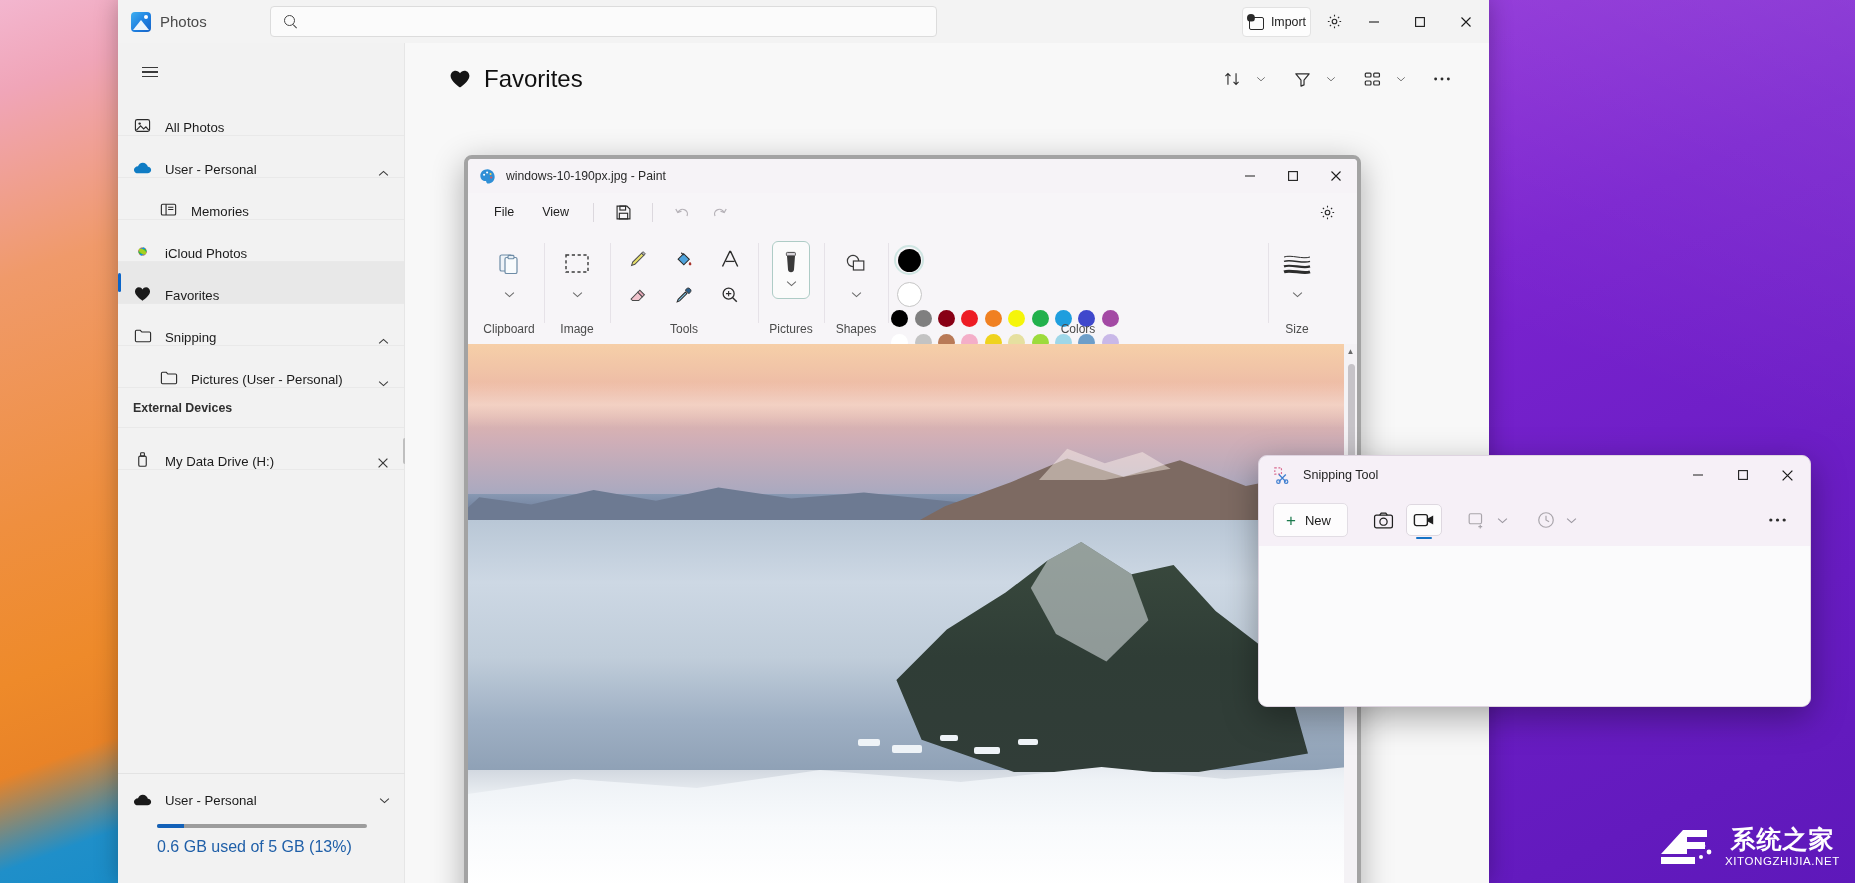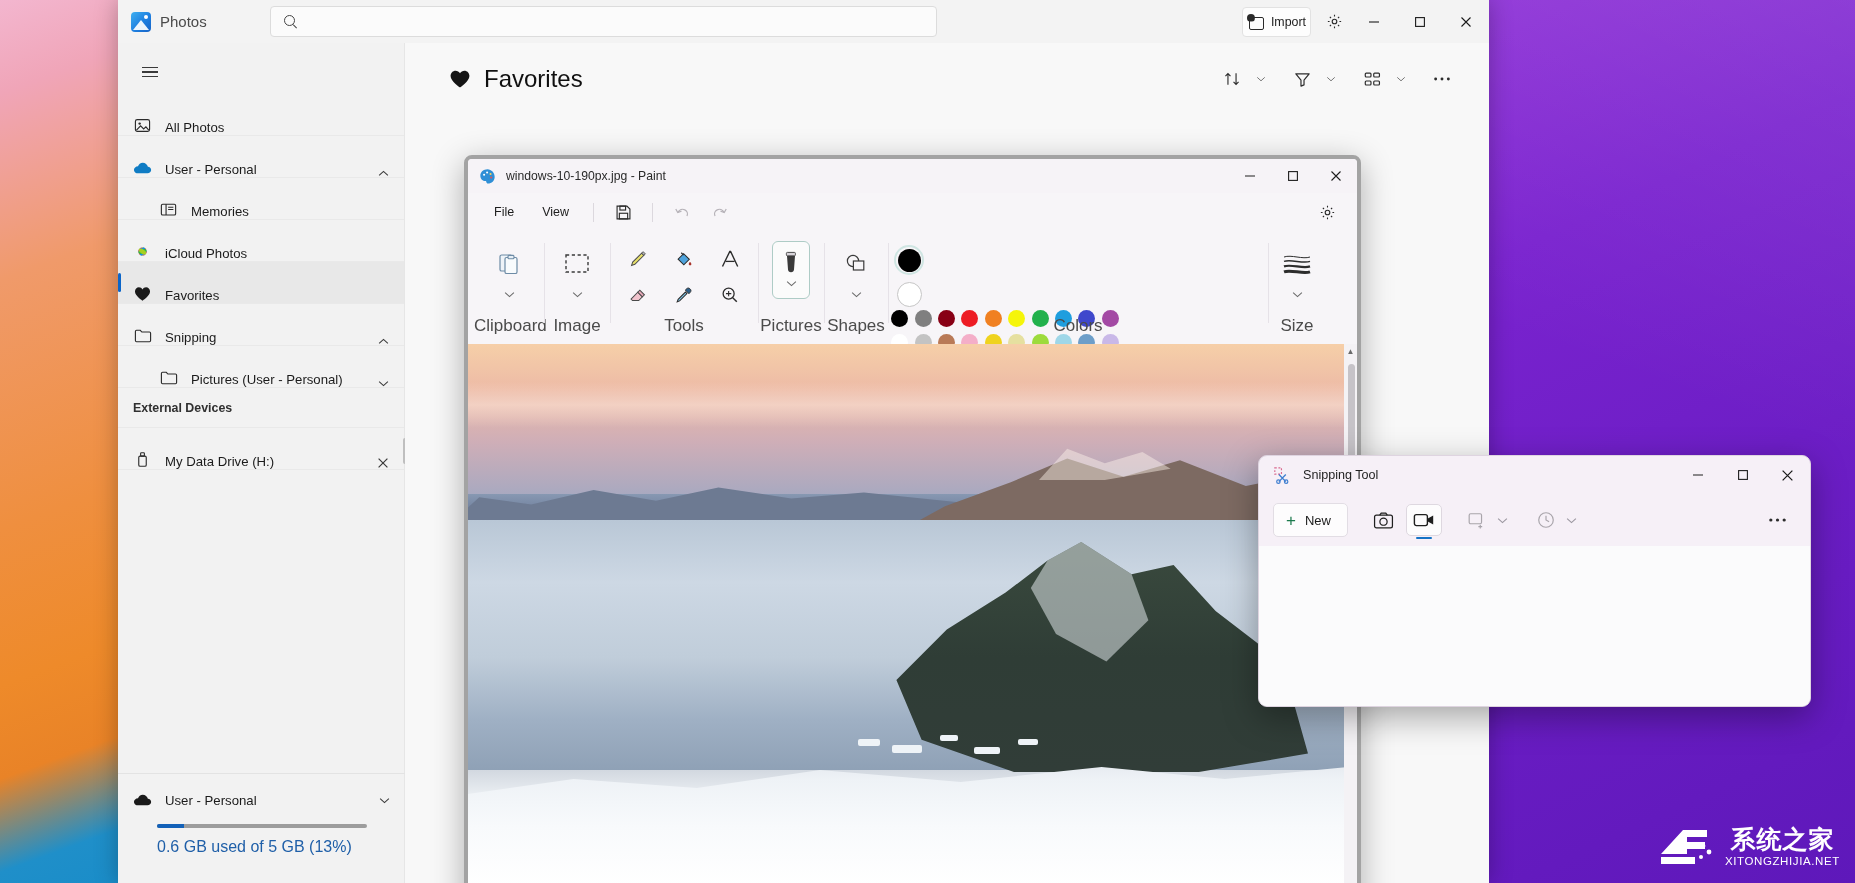--- a/index.html
+++ b/index.html
@@ -161,21 +161,21 @@
   .mb-sep { width: 1px; height: 19px; background: #dcd8de; margin: 0 8px; }
   .mb-icon { width: 34px; height: 28px; display: flex; align-items: center; justify-content: center; }
   .paint-gear { margin-left: auto; margin-right: 14px; width: 32px; height: 28px; display: flex; align-items: center; justify-content: center; }
 
   .ribbon { height: 113px; display: flex; align-items: stretch; padding-left: 6px; }
   .rib-group { display: flex; flex-direction: column; align-items: center; justify-content: flex-start;
                padding: 10px 0 0 0; position: relative; }
   .rib-group + .rib-group:before {
     content: ""; position: absolute; left: 0; top: 12px; width: 1px; height: 80px; background: #e6e2e8;
   }
-  .rib-label { position: absolute; bottom: 8px; left: 0; width: 100%; text-align: center; font-size: 17px; color: #4b4b4b; }
+  .rib-label { position: absolute; bottom: 8px; left: 0; width: 100%; text-align: center; font-size: 12px; color: #4b4b4b; }
   .rib-btn { width: 46px; height: 46px; display: flex; align-items: center; justify-content: center; border-radius: 5px; }
   .rib-caret { height: 14px; display: flex; align-items: center; justify-content: center; }
   .tools-grid { display: grid; grid-template-columns: repeat(3, 46px); grid-template-rows: 36px 36px; align-items: center; justify-items: center; }
   .tool-cell { width: 40px; height: 34px; display: flex; align-items: center; justify-content: center; border-radius: 5px; }
   .brush-box { width: 38px; height: 58px; border: 1px solid #aeccc6; border-radius: 6px; background: #fbfbfb;
                display: flex; flex-direction: column; align-items: center; justify-content: center; }
 
   .colors-group { display: flex; align-items: flex-start; padding-top: 14px; position: relative; }
   .active-colors { display: flex; flex-direction: column; gap: 7px; align-items: center; margin: 0 16px 0 6px; }
   .ac-ring { width: 30px; height: 30px; border-radius: 50%; border: 2px solid #cfe5e2; display: flex; align-items: center; justify-content: center; }

